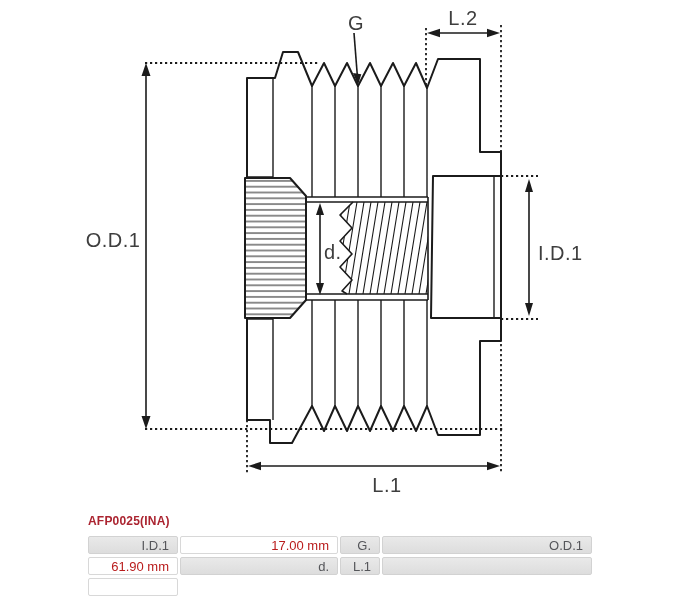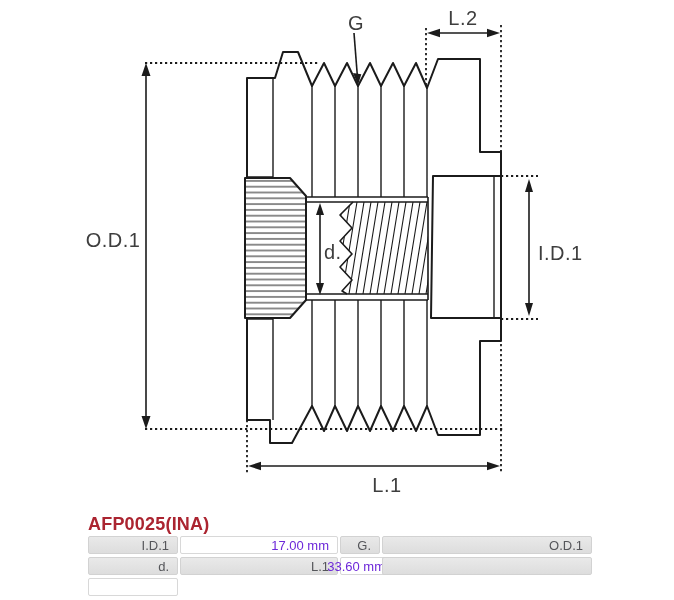--- a/index.html
+++ b/index.html
@@ -13,21 +13,21 @@
   .drawing { position: absolute; left: 0; top: 0; }
   .dim-label {
     font-family: "Liberation Sans", sans-serif;
     font-size: 20px;
     fill: #3e3e3e;
     letter-spacing: 0.5px;
   }
   .part-title {
     position: absolute;
     left: 88px; top: 514px;
-    font-size: 18px;
+    font-size: 12px;
     font-weight: bold;
     color: #ab2430;
     letter-spacing: 0.2px;
     text-decoration: none;
     cursor: pointer;
   }
   .spec-table {
     position: absolute;
     left: 88px; top: 536px;
     width: 504px;
@@ -48,21 +48,21 @@
     white-space: nowrap;
   }
   .cell.lbl {
     background: linear-gradient(#e9e9e9, #dddddd);
     border: 1px solid #d2d2d2;
     color: #55565a;
   }
   .cell.val {
     background: #ffffff;
     border: 1px solid #d8d8d8;
-    color: #6d28d9;
+    color: #b91c1c;
     padding-left: 44px;
   }
 </style>
 </head>
 <body>
 
 <div class="page">
 
   <svg class="drawing" width="674" height="505" viewBox="0 0 674 505" xmlns="http://www.w3.org/2000/svg">
 
@@ -159,21 +159,21 @@
 
   <a class="part-title">AFP0025(INA)</a>
 
   <div class="spec-table">
 
     <div class="cell lbl">I.D.1</div>
     <div class="cell val">17.00 mm</div>
     <div class="cell lbl">G.</div>
 
     <div class="cell lbl">O.D.1</div>
+    <div class="cell val">61.90 mm</div>
     <div class="cell lbl">d.</div>
 
     <div class="cell lbl">L.1</div>
-    <div class="cell val">33.60 mm</div>
     <div class="cell lbl"></div>
     <div class="cell val"></div>
   </div>
 
 </div>
 
 </body></html>

